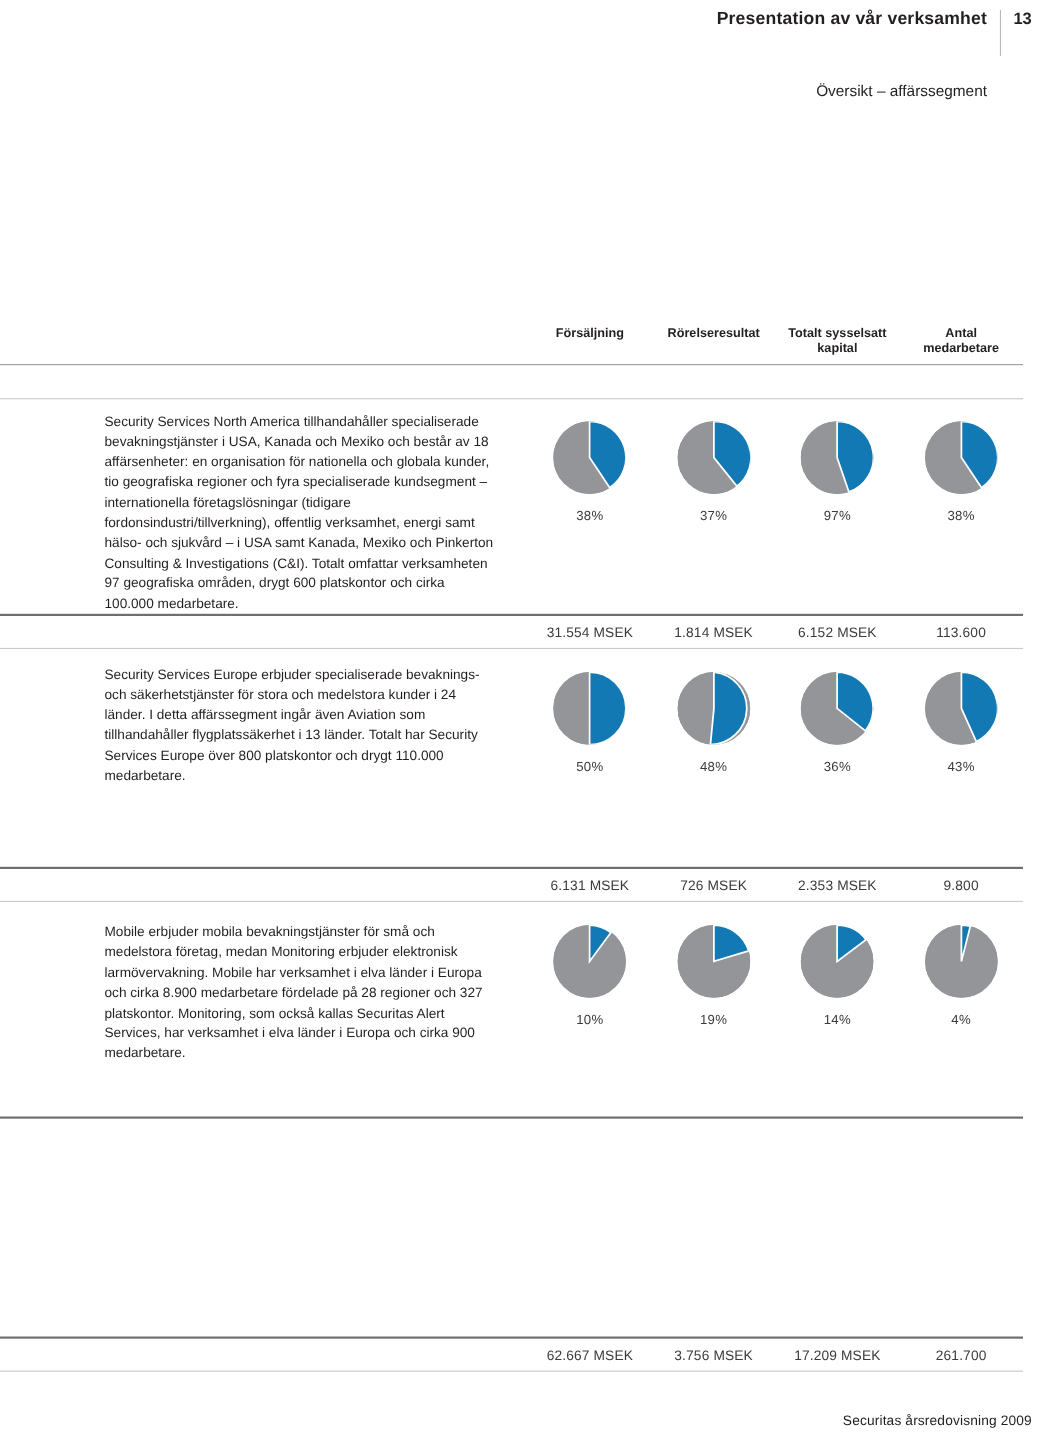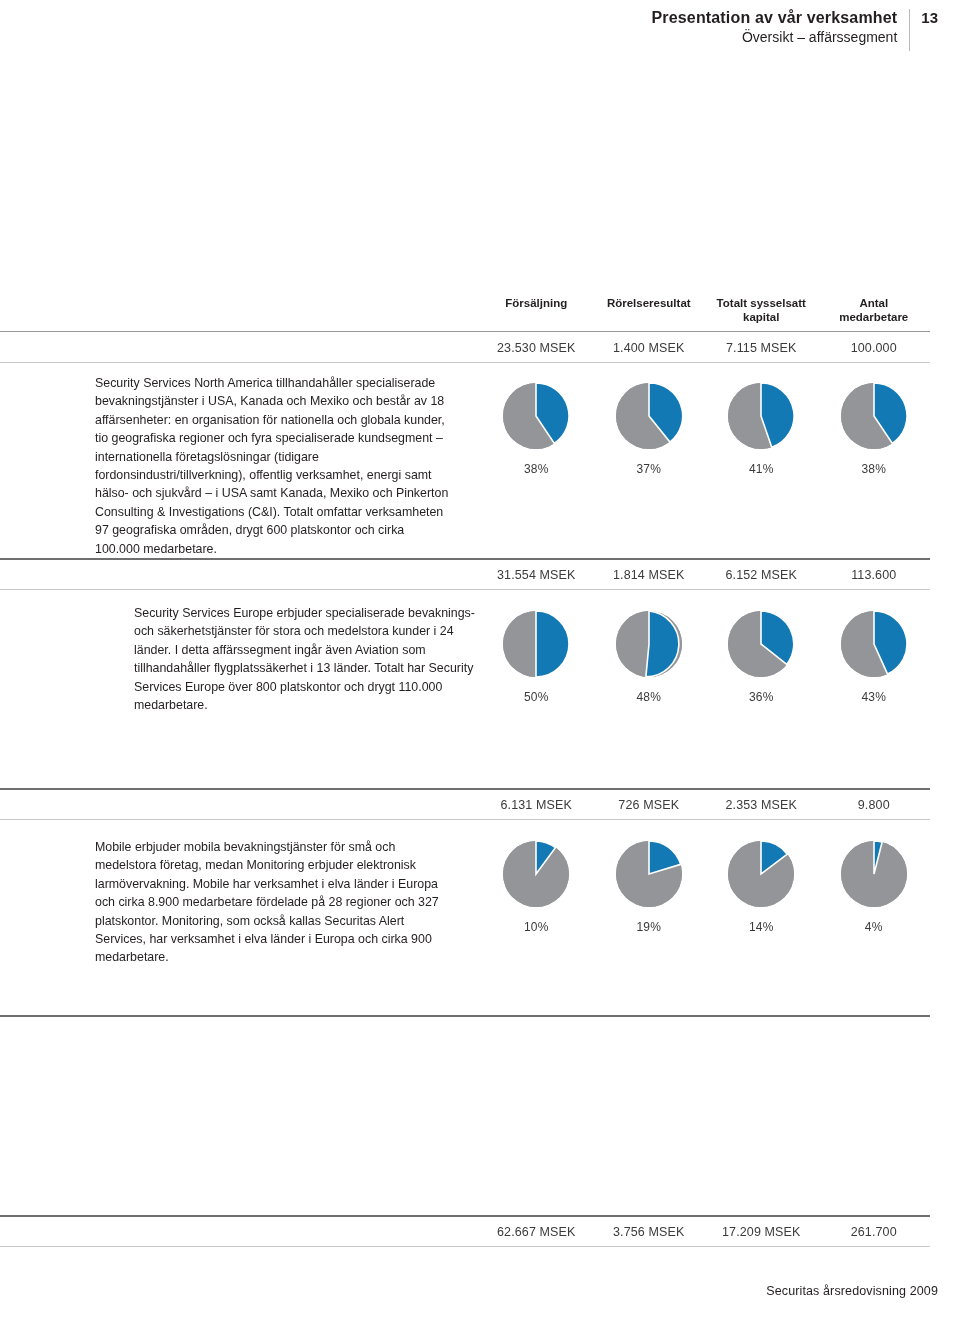--- a/index.html
+++ b/index.html
@@ -42,20 +42,21 @@
     line-height: 19px;
     color: #231f20;
     white-space: nowrap;
   }
   .header-sub {
     font-size: 14px;
     font-weight: normal;
     line-height: 21px;
     color: #231f20;
     white-space: nowrap;
+    margin-top: 45px;
   }
   .header-rule {
     width: 1px;
     background: #b9b9b9;
     height: 42px;
     margin-top: 1px;
   }
   .header-page {
     font-size: 15px;
     font-weight: bold;
@@ -181,26 +182,20 @@
       <span>Totalt sysselsatt</span>
       <span class="l2">kapital</span>
     </div>
     <div class="colhead">
       <span>Antal</span>
       <span class="l2">medarbetare</span>
     </div>
   </div>
 
   <div class="rule mid" style="top:331px;"></div>
-  <div class="col-area cols valrow" style="top:341px;">
-    <div>23.530 MSEK</div>
-    <div>1.400 MSEK</div>
-    <div>7.115 MSEK</div>
-    <div>100.000</div>
-  </div>
   <div class="rule" style="top:362px;"></div>
 
   <div class="body-text" style="top:374px;">Security Services North America tillhandahåller specialiserade bevakningstjänster i USA, Kanada och Mexiko och består av 18 affärsenheter: en organisation för nationella och globala kunder, tio geografiska regioner och fyra specialiserade kundsegment – internationella företagslösningar (tidigare fordonsindustri/tillverkning), offentlig verksamhet, energi samt hälso- och sjukvård – i USA samt Kanada, Mexiko och Pinkerton Consulting &amp; Investigations (C&amp;I). Totalt omfattar verksamheten 97 geografiska områden, drygt 600 platskontor och cirka 100.000 medarbetare.</div>
 
   <div class="pies" style="top:383px;align-items:center;">
     <div class="pie-cell">
       <div class="pie">
         <svg width="66" height="66" viewBox="0 0 66 66" aria-hidden="true">
           <circle cx="33" cy="33" r="33" fill="#939598"></circle>
           <path d="M33 33 L33 0 A33 33 0 0 1 51.34 60.47 Z" fill="#1379b4" stroke="#ffffff" stroke-width="1.6"></path>
@@ -217,21 +212,21 @@
       </div>
       <div class="pie-label">37%</div>
     </div>
     <div class="pie-cell">
       <div class="pie">
         <svg width="66" height="66" viewBox="0 0 66 66" aria-hidden="true">
           <circle cx="33" cy="33" r="33" fill="#939598"></circle>
           <path d="M33 33 L33 0 A33 33 0 0 1 43.74 64.22 Z" fill="#1379b4" stroke="#ffffff" stroke-width="1.6"></path>
         </svg>
       </div>
-      <div class="pie-label">41%</div>
+      <div class="pie-label">97%</div>
     </div>
     <div class="pie-cell">
       <div class="pie">
         <svg width="66" height="66" viewBox="0 0 66 66" aria-hidden="true">
           <circle cx="33" cy="33" r="33" fill="#939598"></circle>
           <path d="M33 33 L33 0 A33 33 0 0 1 51.34 60.47 Z" fill="#1379b4" stroke="#ffffff" stroke-width="1.6"></path>
         </svg>
       </div>
       <div class="pie-label">38%</div>
     </div>
@@ -239,21 +234,21 @@
 
   <div class="rule dark" style="top:558px;"></div>
   <div class="col-area cols valrow" style="top:568px;">
     <div>31.554 MSEK</div>
     <div>1.814 MSEK</div>
     <div>6.152 MSEK</div>
     <div>113.600</div>
   </div>
   <div class="rule" style="top:589px;"></div>
 
-  <div class="body-text" style="top:604px;margin-left:39px;">Security Services Europe erbjuder specialiserade bevaknings- och säkerhetstjänster för stora och medelstora kunder i 24 länder. I detta affärssegment ingår även Aviation som tillhandahåller flygplatssäkerhet i 13 länder. Totalt har Security Services Europe över 800 platskontor och drygt 110.000 medarbetare.</div>
+  <div class="body-text" style="top:604px;">Security Services Europe erbjuder specialiserade bevaknings- och säkerhetstjänster för stora och medelstora kunder i 24 länder. I detta affärssegment ingår även Aviation som tillhandahåller flygplatssäkerhet i 13 länder. Totalt har Security Services Europe över 800 platskontor och drygt 110.000 medarbetare.</div>
 
   <div class="pies" style="top:611px;">
     <div class="pie-cell">
       <div class="pie">
         <svg width="66" height="66" viewBox="0 0 66 66" aria-hidden="true">
           <circle cx="33" cy="33" r="33" fill="#939598"></circle>
           <path d="M33 33 L33 0 A33 33 0 0 1 33 66 Z" fill="#1379b4" stroke="#ffffff" stroke-width="1.6"></path>
         </svg>
       </div>
       <div class="pie-label">50%</div>

